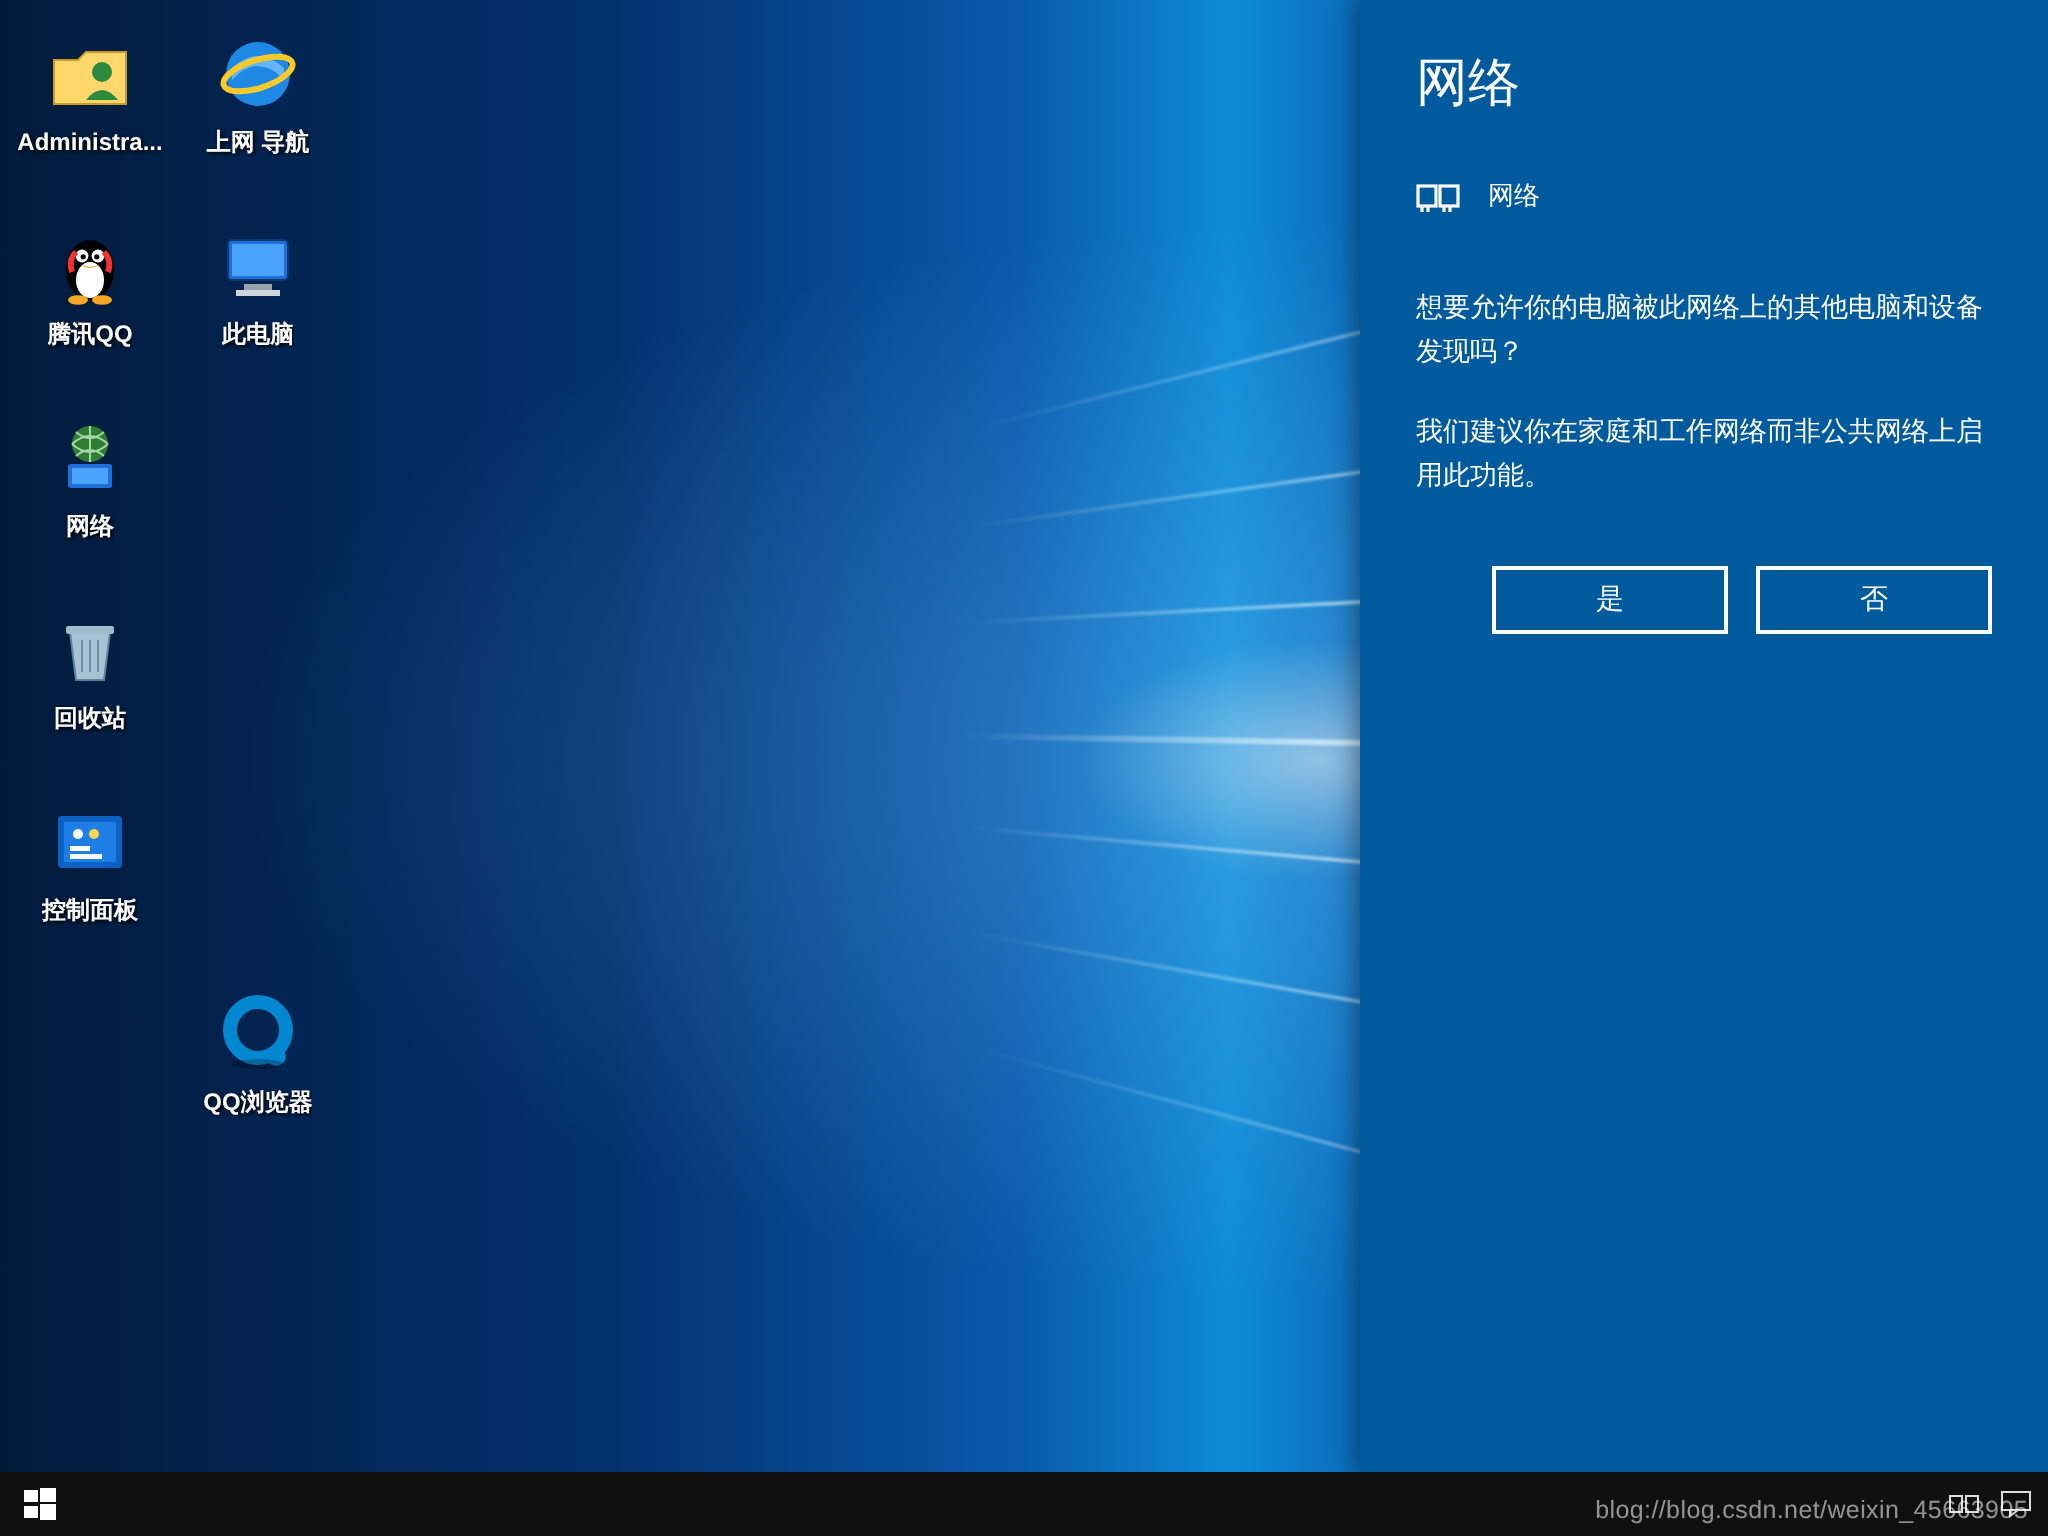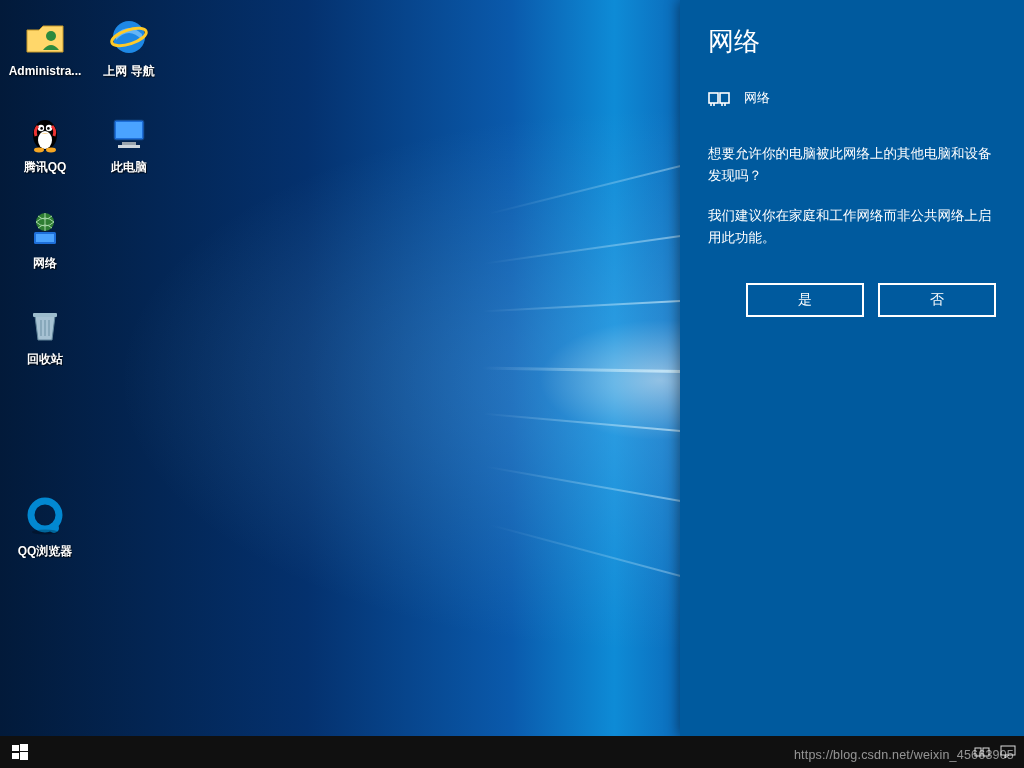--- a/index.html
+++ b/index.html
@@ -138,20 +138,33 @@
         <svg width="42" height="42" viewBox="0 0 42 42">
           <path d="M11 12 L31 12 L28 36 L14 36 Z" fill="#b8d4e3" stroke="#6a8fa3" opacity="0.9"></path>
           <rect x="9" y="9" width="24" height="4" rx="1" fill="#9cbccd"></rect>
           <path d="M17 16 L17 32 M21 16 L21 32 M25 16 L25 32" stroke="#6a8fa3" stroke-width="1"></path>
         </svg>
       </span>
       <span class="lbl">回收站</span>
     </div>
     <div class="dicon" style="visibility:hidden"></div>
 
+    <div class="dicon">
+      <span class="glyph">
+        <svg width="42" height="42" viewBox="0 0 42 42">
+          <rect x="5" y="8" width="32" height="26" rx="2" fill="#0b62c4"></rect>
+          <rect x="8" y="11" width="26" height="20" fill="#1d7fe6"></rect>
+          <circle cx="15" cy="17" r="2.5" fill="#fff"></circle>
+            <circle cx="23" cy="17" r="2.5" fill="#ffd54f"></circle>
+          <rect x="11" y="23" width="10" height="2.5" fill="#fff"></rect>
+            <rect x="11" y="27" width="16" height="2.5" fill="#fff"></rect>
+        </svg>
+      </span>
+      <span class="lbl">控制面板</span>
+    </div>
     <div class="dicon" style="visibility:hidden"></div>
 
     <div class="dicon" style="visibility:hidden"></div>
 
     <div class="dicon">
       <span class="glyph">
         <svg width="42" height="42" viewBox="0 0 42 42">
           <circle cx="21" cy="19" r="14" fill="none" stroke="#0288d1" stroke-width="7"></circle>
           <circle cx="30" cy="32" r="5" fill="#0288d1"></circle>
           <ellipse cx="21" cy="36" rx="13" ry="2.5" fill="rgba(0,0,0,0.25)"></ellipse>
@@ -175,21 +188,21 @@
       <span class="nlabel">网络</span>
     </div>
     <div class="msg">想要允许你的电脑被此网络上的其他电脑和设备发现吗？</div>
     <div class="msg">我们建议你在家庭和工作网络而非公共网络上启用此功能。</div>
     <div class="btnrow">
       <button class="btn">是</button>
       <button class="btn">否</button>
     </div>
   </div>
 
-  <div class="watermark">https://blog.csdn.net/weixin_45663905</div>
+  <div class="watermark">blog://blog.csdn.net/weixin_45663905</div>
 
   <div class="taskbar">
     <div class="start" title="Start">
       <span>
         <svg width="16" height="16" viewBox="0 0 16 16">
           <rect x="0" y="1" width="7" height="6" fill="#fff"></rect>
           <rect x="8" y="0" width="8" height="7" fill="#fff"></rect>
           <rect x="0" y="9" width="7" height="6" fill="#fff"></rect>
           <rect x="8" y="8" width="8" height="8" fill="#fff"></rect>
         </svg>

